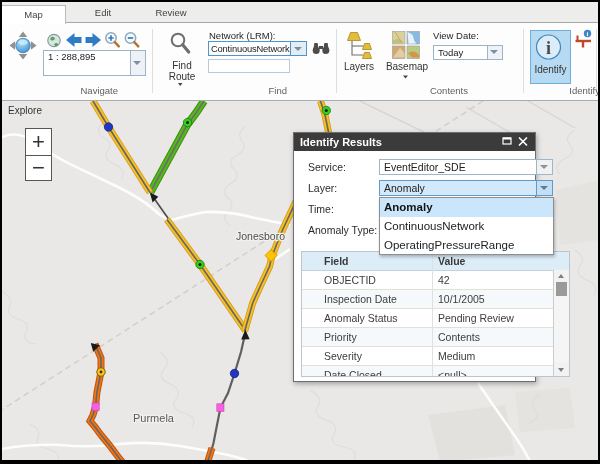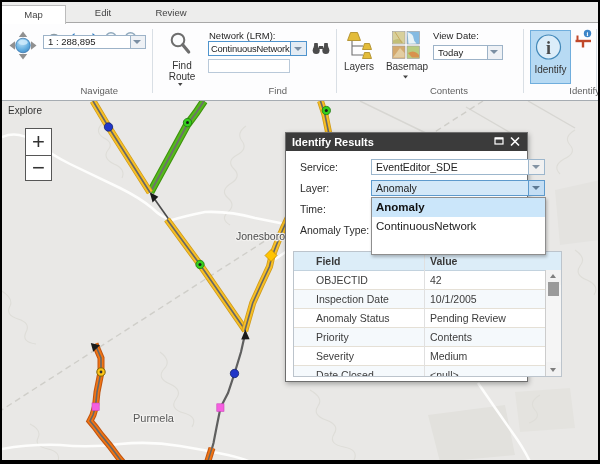--- a/index.html
+++ b/index.html
@@ -20,21 +20,21 @@
 .combo .ct { position:absolute; left:4px; top:1px; white-space:nowrap; }
 .cbtn { position:absolute; right:0; top:0; bottom:0; width:15px; background:#eef1f5; border-left:1px solid #9db3c8; }
 .carr { position:absolute; right:4px; top:50%; margin-top:-2px; width:0; height:0; border-left:4px solid transparent; border-right:4px solid transparent; border-top:4px solid #7b8fa3; }
 
 #mapwrap { left:2px; top:101px; width:596px; height:359px; background:#e9e8e6; overflow:hidden; z-index:1; }
 
 #zoombtn { left:25px; top:128px; width:27px; height:53px; background:#fff; border:1px solid #565656; z-index:3; }
 #zoombtn .zdiv { position:absolute; left:0; top:26px; width:100%; height:1px; background:#565656; }
 #zoombtn .zp { position:absolute; width:100%; text-align:center; font-size:22px; color:#333; font-weight:400; line-height:26px; }
 
-#dlg { left:285px; top:132px; width:243px; height:250px; background:#fff; border:1px solid #6e6e6e; box-shadow:1px 2px 5px rgba(0,0,0,0.3); z-index:10; }
+#dlg { left:293px; top:132px; width:243px; height:250px; background:#fff; border:1px solid #6e6e6e; box-shadow:1px 2px 5px rgba(0,0,0,0.3); z-index:10; }
 #dlgtitle { position:absolute; left:0; top:0; width:100%; height:18px; background:#3b3b3b; color:#fff; font-size:11px; font-weight:bold; line-height:18px; padding-left:6px; }
 .dlab { position:absolute; font-size:10.5px; color:#2b2b2b; left:14px; }
 .dcombo { position:absolute; left:85px; width:174px; height:16px; background:#fff; border:1px solid #9cb6cc; font-size:10.5px; color:#222; }
 #ddlist { position:absolute; left:85px; top:64px; width:175px; height:58px; background:#fff; border:1px solid #8e8e8e; box-shadow:1px 2px 3px rgba(0,0,0,0.25); z-index:12; }
 #ddlist .dr { position:absolute; left:0; width:100%; height:19px; font-size:11.5px; color:#222; line-height:19px; padding-left:4px; }
 
 #tbl { position:absolute; left:7px; top:118px; width:269px; height:126px; border:1px solid #bcc4cc; background:#fff; overflow:hidden; }
 #tblhead { position:absolute; left:0; top:0; width:100%; height:19px; background:#dcedf8; border-bottom:1px solid #c2d2de; font-size:10.5px; font-weight:bold; color:#3a3a3a; }
 .trow { position:absolute; left:0; width:251px; height:19px; font-size:10.5px; color:#3c3c3c; border-bottom:1px solid #e5e0d6; }
 .tc1 { position:absolute; left:10px; top:3px;padding-left:12px; }
@@ -253,21 +253,21 @@
     </svg>
 
     <span class="itxt" style="left:2px;top:37px;width:42px;margin-top:45px;">Explore</span>
     <span class="itxt" style="left:158px;top:36.5px;width:44px;">Find</span>
     <span class="itxt" style="left:158px;top:47.5px;width:44px;">Route</span>
     <span class="flabel" style="left:207px;top:6.5px;">Network (LRM):</span>
     <span class="itxt" style="left:336px;top:38px;width:42px;">Layers</span>
     <span class="itxt" style="left:381px;top:38px;width:48px;">Basemap</span>
     <span class="flabel" style="left:431px;top:7px;">View Date:</span>
 
-    <div class="combo" style="left:41px;top:12px;width:103px;height:14px;padding-left:9px;">
+    <div class="combo" style="left:41px;top:27px;width:103px;height:26px;padding-left:9px;">
       <span class="ct" style="top:0px;">1 : 288,895</span>
       <div class="cbtn">
           <div class="carr"></div>
         </div>
     </div>
 
     <div class="combo" style="left:206px;top:18px;width:99px;height:15px;border-color:#4f94cd;">
       <span class="ct" style="left:2px;font-size:9.4px;letter-spacing:-0.2px;">ContinuousNetwork</span>
       <div class="cbtn" style="width:16px;background:#e4ecf4;border-color:#4f94cd;">
           <div class="carr"></div>
@@ -312,20 +312,21 @@
     </div>
     <div class="dcombo" style="top:47px;background:#d3e8f8;border-color:#5e9acc;">
       <span class="ct" style="position:absolute;left:4px;top:1px;">Anomaly</span>
       <div class="cbtn" style="width:16px;background:#c4def4;border-color:#5e9acc;">
           <div class="carr" style="border-top-color:#5e7a94;"></div>
         </div>
     </div>
     <div id="ddlist">
       <div class="dr" style="top:0px;background:#cbe6fa;font-weight:bold;color:#111;">Anomaly</div>
       <div class="dr" style="top:19px;">ContinuousNetwork</div>
+      <div class="dr" style="top:38px;">OperatingPressureRange</div>
     </div>
     <div id="tbl">
       <div id="tblhead">
           <span class="tc1" style="top:3px;position:absolute;">Field</span>
           <span class="tc2" style="top:3px;position:absolute;">Value</span>
           <div class="cdiv" style="height:19px;"></div>
         </div>
       <div class="trow" style="top:19px;">
           <span class="tc1">OBJECTID</span>
           <span class="tc2">42</span>

